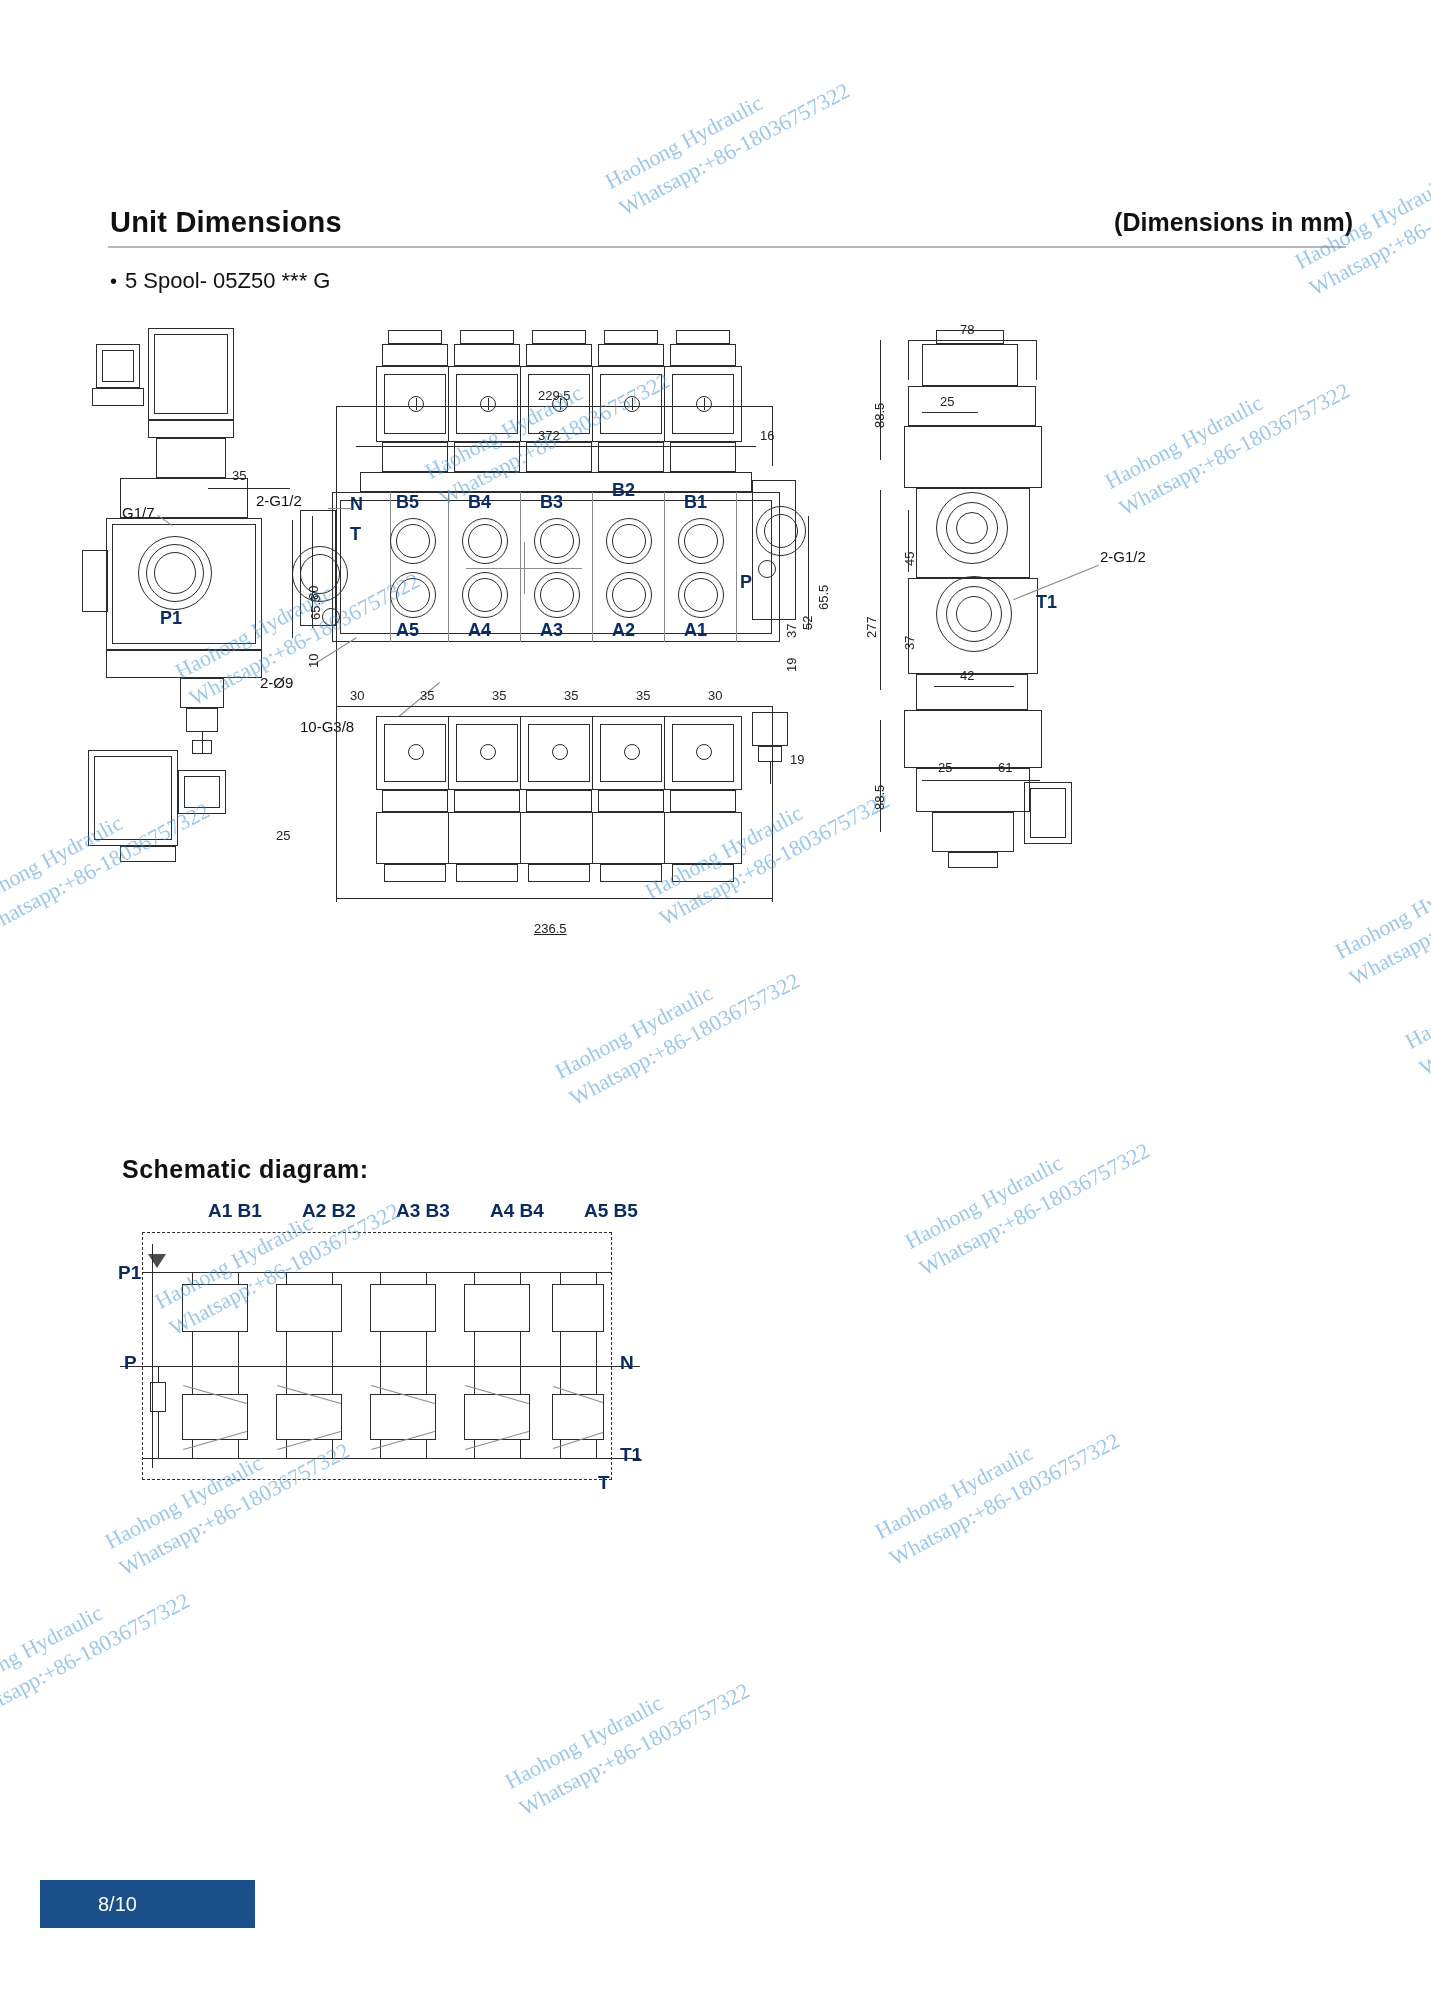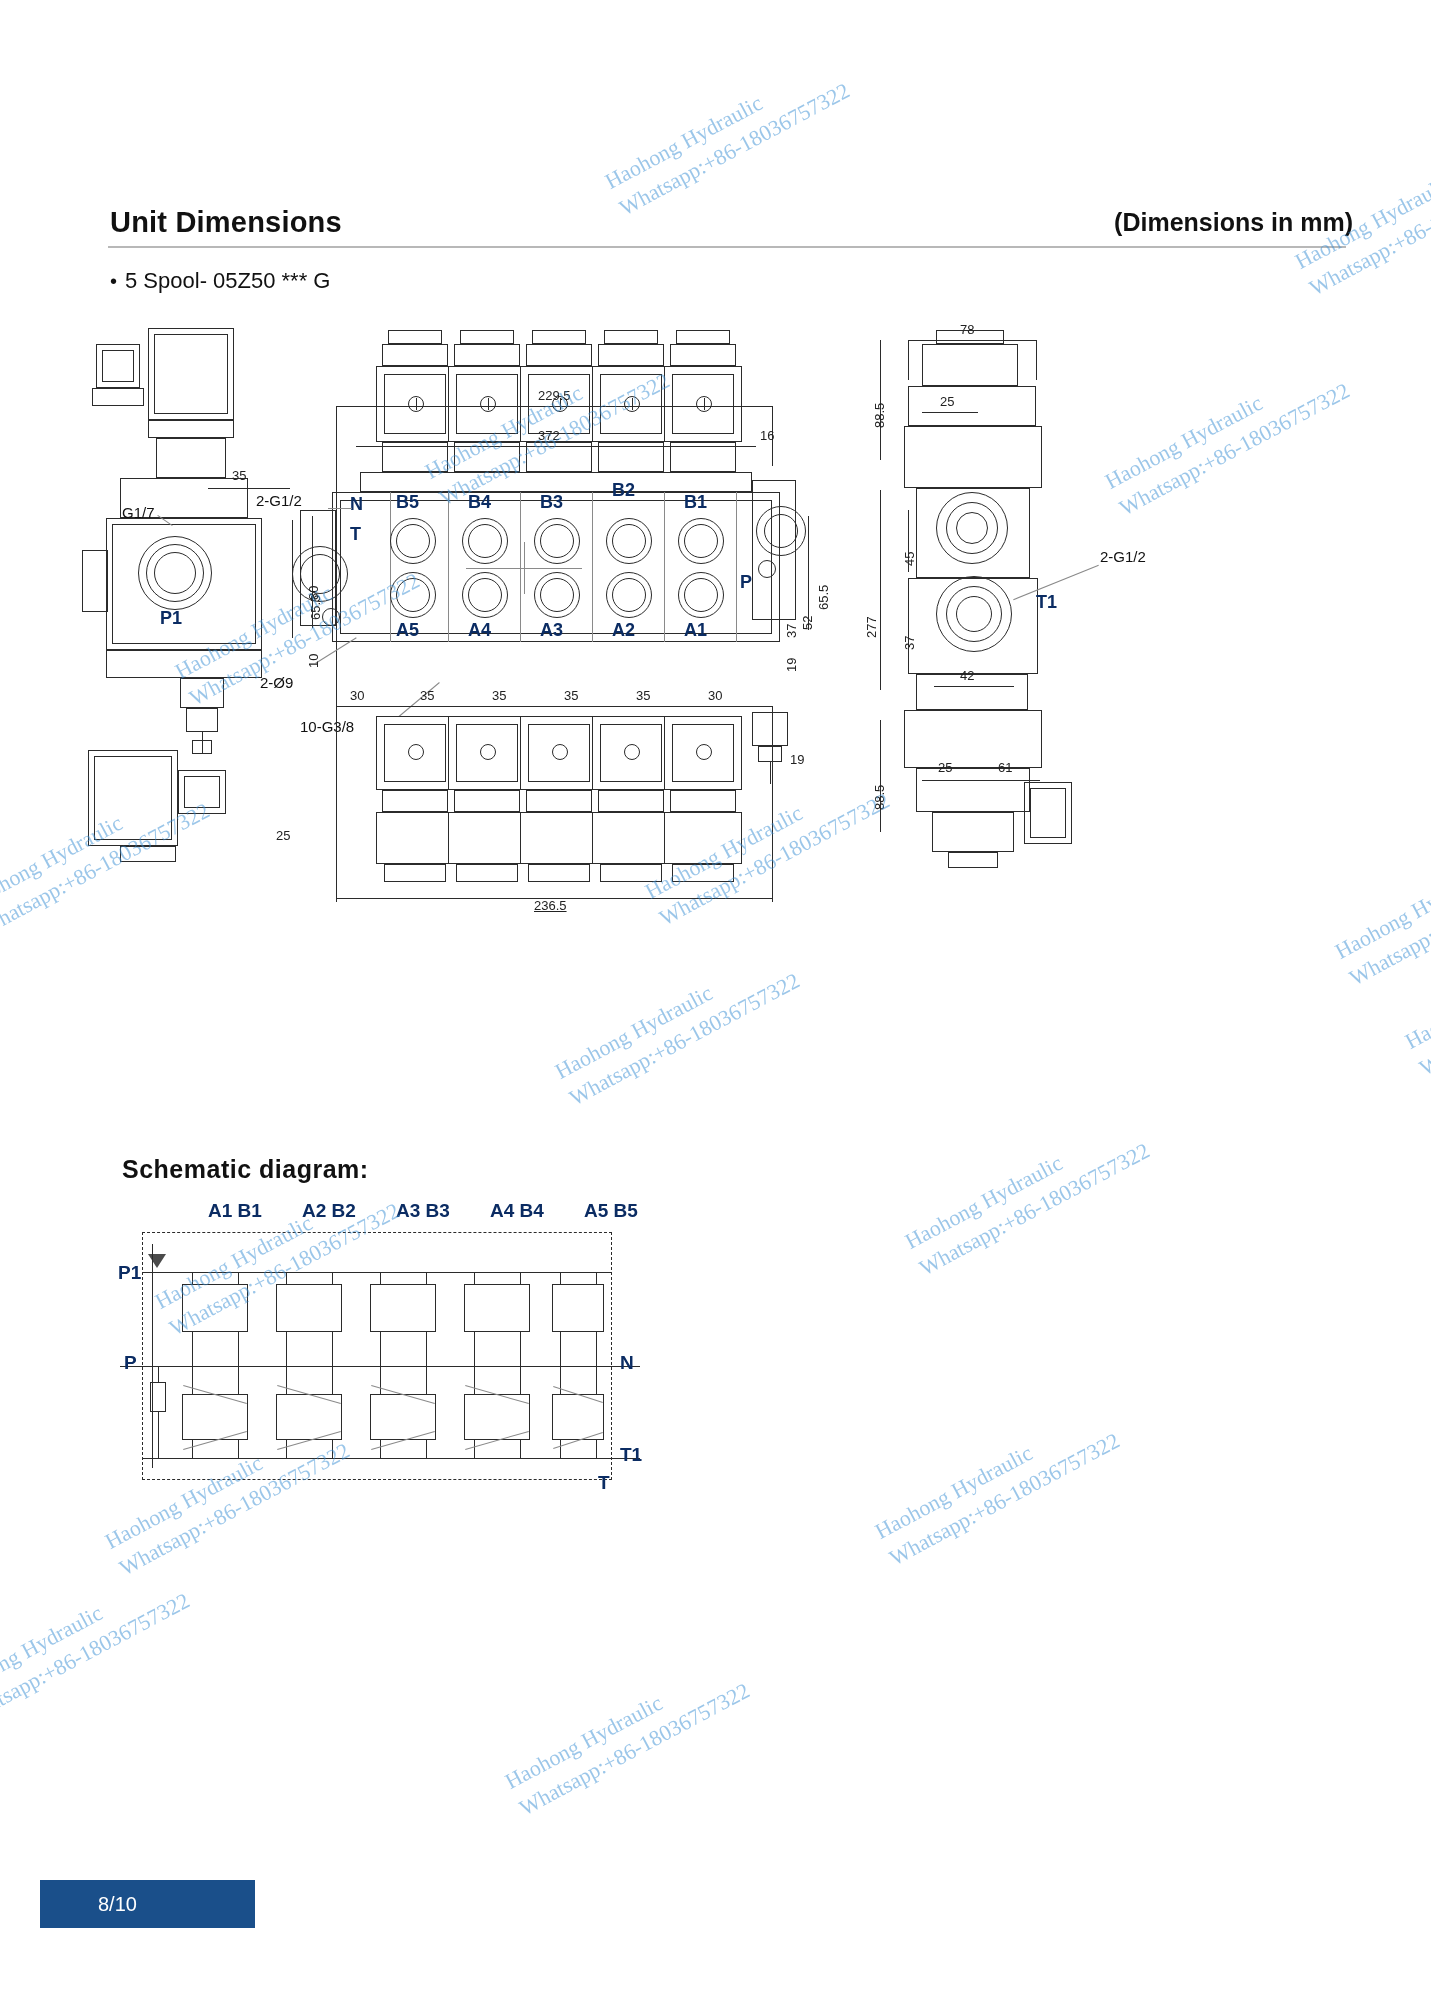--- a/index.html
+++ b/index.html
@@ -306,21 +306,21 @@
       </div>
 
       <div class="box" style="left:692px; top:392px; width:36px; height:34px;"></div>
       <div class="box" style="left:698px; top:426px; width:24px; height:16px;"></div>
       <div class="ln lnv" style="left:710px; top:442px; height:22px;"></div>
       <div class="dim" style="left:730px; top:432px;">19</div>
 
       <div class="ln lnv" style="left:276px; top:386px; height:196px;"></div>
       <div class="ln lnv" style="left:712px; top:386px; height:196px;"></div>
       <div class="ln lnh" style="left:276px; top:578px; width:436px;"></div>
-      <div class="dim" style="left:474px; top:578px;text-decoration:underline;">236.5</div>
+      <div class="dim" style="left:474px; top:601px;text-decoration:underline;">236.5</div>
     </div>
 
     <div>
       <div class="ln lnh" style="left:848px; top:20px; width:128px;"></div>
       <div class="dim" style="left:900px; top:2px;">78</div>
       <div class="ln lnv" style="left:848px; top:20px; height:40px;"></div>
       <div class="ln lnv" style="left:976px; top:20px; height:40px;"></div>
 
       <div class="box" style="left:862px; top:24px; width:96px; height:42px;"></div>
       <div class="box" style="left:876px; top:10px; width:68px; height:14px;"></div>

